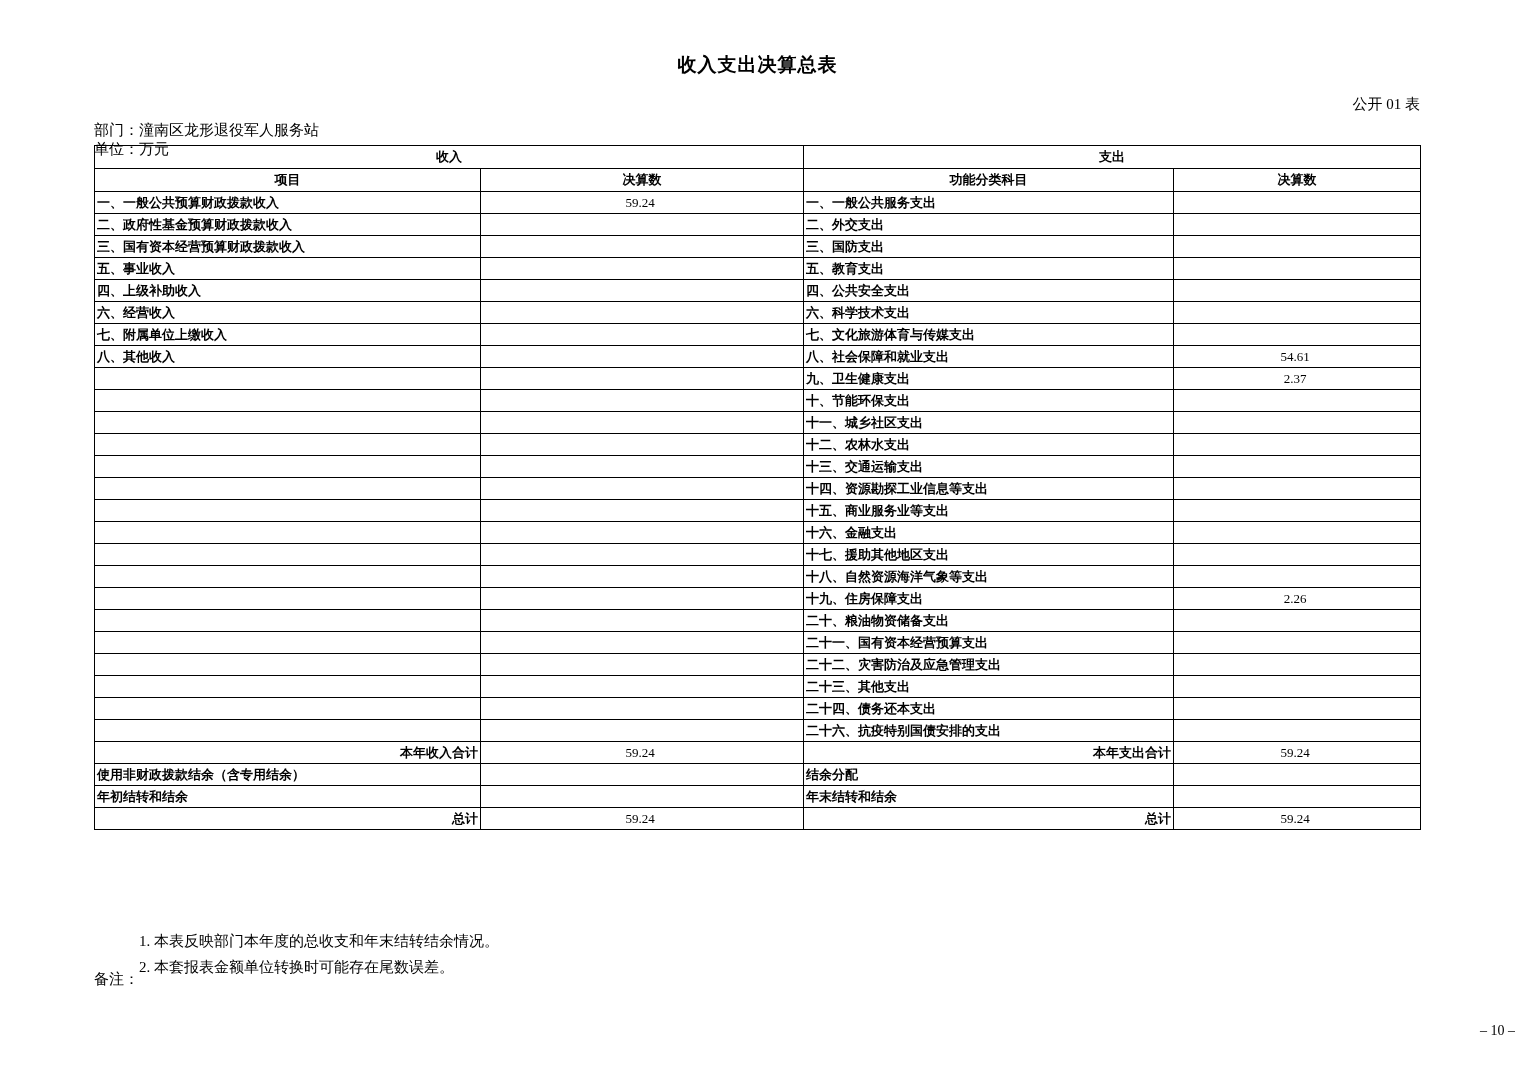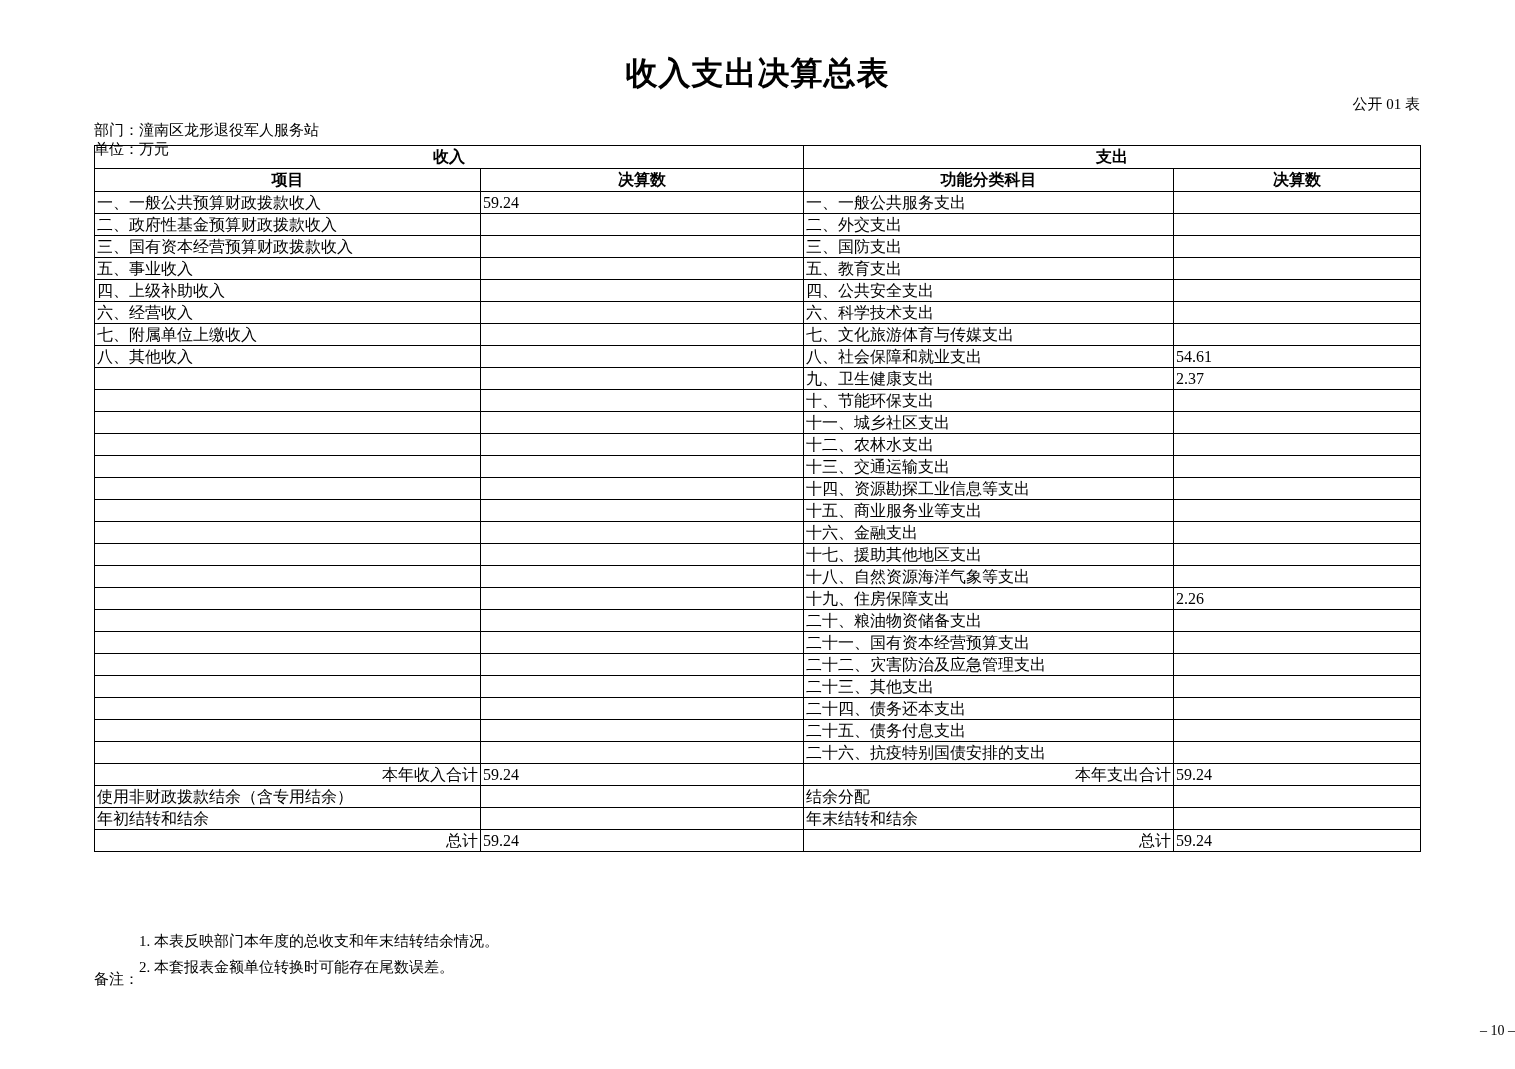--- a/index.html
+++ b/index.html
@@ -16,21 +16,21 @@
     height: 1069px;
     background: #ffffff;
     overflow: hidden;
   }
   .doc-title {
     position: absolute;
     top: 52px;
     left: 0;
     width: 100%;
     text-align: center;
-    font-size: 32px;
+    font-size: 19px;
     font-weight: bold;
     letter-spacing: 1px;
   }
   .table-code {
     position: absolute;
     top: 95px;
     right: 95px;
     font-size: 15px;
   }
   .meta-row {
@@ -43,45 +43,45 @@
     font-size: 15px;
     flex-direction: column;
   }
   .main-table {
     position: absolute;
     top: 145px;
     left: 94px;
     width: 1326px;
     border-collapse: collapse;
     table-layout: fixed;
-    font-size: 16px;
+    font-size: 13px;
     padding-left: 48px;
   }
   .main-table th, .main-table td {
     border: 1px solid #000000;
     padding: 0 2px;
     height: 22px;
     line-height: 20px;
     overflow: hidden;
     white-space: nowrap;
   }
   .main-table th {
     font-weight: bold;
     text-align: center;
     height: 23px;
   }
   .main-table td.item {
     text-align: left;
-    font-weight: normal;
+    font-weight: bold;
   }
   .main-table td.item.center {
     text-align: right;
   }
   .main-table td.amount {
-    text-align: left;
+    text-align: center;
     padding-right: 6px;
     font-weight: normal;
   }
   .notes {
     position: absolute;
     top: 928px;
     left: 94px;
     font-size: 15px;
     display: flex;
   }
@@ -275,26 +275,20 @@
         </tr>
         <tr>
           <td class="item"></td>
           <td class="amount"></td>
           <td class="item">二十四、债务还本支出</td>
           <td class="amount"></td>
         </tr>
         <tr>
           <td class="item"></td>
           <td class="amount"></td>
-          <td class="item">二十五、债务付息支出</td>
-          <td class="amount"></td>
-        </tr>
-        <tr>
-          <td class="item"></td>
-          <td class="amount"></td>
           <td class="item">二十六、抗疫特别国债安排的支出</td>
           <td class="amount"></td>
         </tr>
         <tr>
           <td class="item center">本年收入合计</td>
           <td class="amount">59.24</td>
           <td class="item center">本年支出合计</td>
           <td class="amount">59.24</td>
         </tr>
         <tr>

